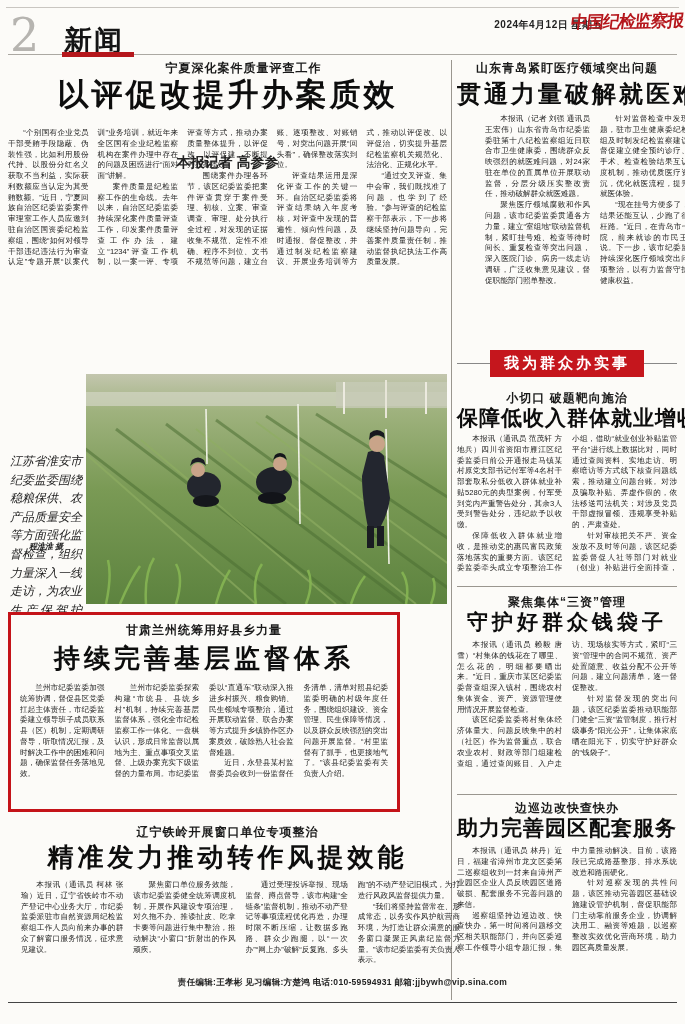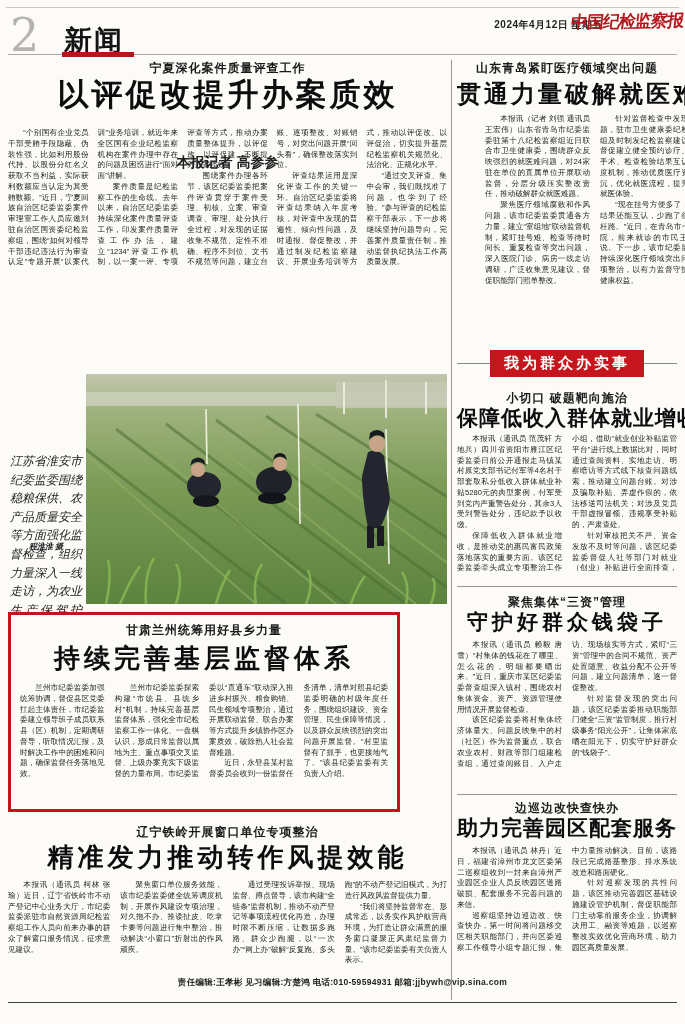--- a/index.html
+++ b/index.html
@@ -60,21 +60,21 @@
   <div class="hline" style="left:6px; top:7px; width:673px; border-color:#c9c6c1;"></div>
   <div class="abs pagenum" style="left:10px; top:12px;">2</div>
   <div class="abs section-title" style="left:64px; top:22px;">新闻</div>
   <div class="hline" style="left:8px; top:54px; width:669px; border-color:#aba8a2;"></div>
   <div class="red-bar" style="left:62px; top:52px; width:72px; height:5px;"></div>
   <div class="abs date-text" style="right:82px; top:18px;">2024年4月12日 星期五</div>
   <div class="abs masthead" style="right:2px; top:10px;">中国纪检监察报</div>
 
   <div class="vline" style="left:451px; top:60px; height:940px;"></div>
 
-  <div class="abs kicker" style="left:8px; top:60px; width:439px;">宁夏深化案件质量评查工作</div>
+  <div class="abs kicker" style="left:24px; top:60px; width:439px;">宁夏深化案件质量评查工作</div>
   <div class="abs headline h-xl" style="left:8px; top:74px; width:439px;">以评促改提升办案质效</div>
   <div class="abs byline" style="left:8px; top:114px; width:439px;">本报记者 高参参</div>
   <div class="abs bodytext cols-5" style="left:8px; top:128px; width:439px; height:220px;">
       <p>“个别国有企业党员干部受贿手段隐蔽、伪装性强，比如利用股份代持、以股份分红名义获取不当利益，实际获利数额应当认定为其受贿数额。”近日，宁夏回族自治区纪委监委案件审理室工作人员应邀到驻自治区国资委纪检监察组，围绕“如何对领导干部违纪违法行为审查认定”专题开展“以案代训”业务培训，就近年来全区国有企业纪检监察机构在案件办理中存在的问题及困惑进行“面对面”讲解。</p>
       <p>案件质量是纪检监察工作的生命线。去年以来，自治区纪委监委持续深化案件质量评查工作，印发案件质量评查工作办法，建立“1234”评查工作机制，以一案一评、专项评查等方式，推动办案质量整体提升，以评促改、以评促建，不断提升办案质效。</p>
       <p>围绕案件办理各环节，该区纪委监委把案件评查贯穿于案件受理、初核、立案、审查调查、审理、处分执行全过程，对发现的证据收集不规范、定性不准确、程序不到位、文书不规范等问题，建立台账、逐项整改、对账销号，对突出问题开展“回头看”，确保整改落实到位。</p>
       <p>评查结果运用是深化评查工作的关键一环。自治区纪委监委将评查结果纳入年度考核，对评查中发现的普遍性、倾向性问题，及时通报、督促整改，并通过制发纪检监察建议、开展业务培训等方式，推动以评促改、以评促治，切实提升基层纪检监察机关规范化、法治化、正规化水平。</p>
       <p>“通过交叉评查、集中会审，我们既找准了问题，也学到了经验。”参与评查的纪检监察干部表示，下一步将继续坚持问题导向，完善案件质量责任制，推动监督执纪执法工作高质量发展。</p>
     </div>
 
@@ -169,21 +169,21 @@
     <div class="headline h-md" style="margin-top:2px;">持续完善基层监督体系</div>
     <div class="bodytext cols-4" style="margin:7px 9px 0; height:118px;">
         <p>兰州市纪委监委加强统筹协调，督促县区党委扛起主体责任，市纪委监委建立领导班子成员联系县（区）机制，定期调研督导，听取情况汇报，及时解决工作中的困难和问题，确保监督任务落地见效。</p>
         <p>兰州市纪委监委探索构建“市统县、县统乡村”机制，持续完善基层监督体系，强化全市纪检监察工作一体化、一盘棋认识，形成日常监督以属地为主、重点事项交叉监督、上级办案充实下级监督的力量布局。市纪委监委以“直通车”联动深入推进乡村振兴、粮食购销、民生领域专项整治，通过开展联动监督、联合办案等方式提升乡镇协作区办案质效，破除熟人社会监督难题。</p>
         <p>近日，永登县某村监督委员会收到一份监督任务清单，清单对照县纪委监委明确的村级年度任务，围绕组织建设、资金管理、民生保障等情况，以及群众反映强烈的突出问题开展监督。“村里监督有了抓手，也更接地气了。”该县纪委监委有关负责人介绍。</p>
       </div>
   </div>
 
   <div class="abs kicker" style="left:8px; top:824px; width:439px;">辽宁铁岭开展窗口单位专项整治</div>
   <div class="abs headline h-md" style="left:8px; top:840px; width:439px;">精准发力推动转作风提效能</div>
-  <div class="abs bodytext cols-4" style="left:8px; top:880px; width:439px; height:116px;">
+  <div class="abs bodytext cols-4" style="left:21px; top:880px; width:439px; height:116px;">
       <p>本报讯（通讯员 柯林 张瑜）近日，辽宁省铁岭市不动产登记中心业务大厅，市纪委监委派驻市自然资源局纪检监察组工作人员向前来办事的群众了解窗口服务情况，征求意见建议。</p>
       <p>聚焦窗口单位服务效能，该市纪委监委健全统筹调度机制，开展作风建设专项治理，对久拖不办、推诿扯皮、吃拿卡要等问题进行集中整治，推动解决“小窗口”折射出的作风顽疾。</p>
       <p>通过受理投诉举报、现场监督、蹲点督导，该市构建“全链条”监督机制，推动不动产登记等事项流程优化再造，办理时限不断压缩，让数据多跑路、群众少跑腿，以“一次办”“网上办”破解“反复跑、多头跑”的不动产登记旧模式，为打造行风政风监督提供力量。</p>
       <p>“我们将坚持监督常在、形成常态，以务实作风护航营商环境，为打造让群众满意的服务窗口凝聚正风肃纪监督力量。”该市纪委监委有关负责人表示。</p>
     </div>
 
   <div class="abs badge-wrap" style="left:457px; top:350px; width:220px;">
     <div class="badge-line"></div>
     <div class="badge">我为群众办实事</div>
     <div class="badge-line"></div>

